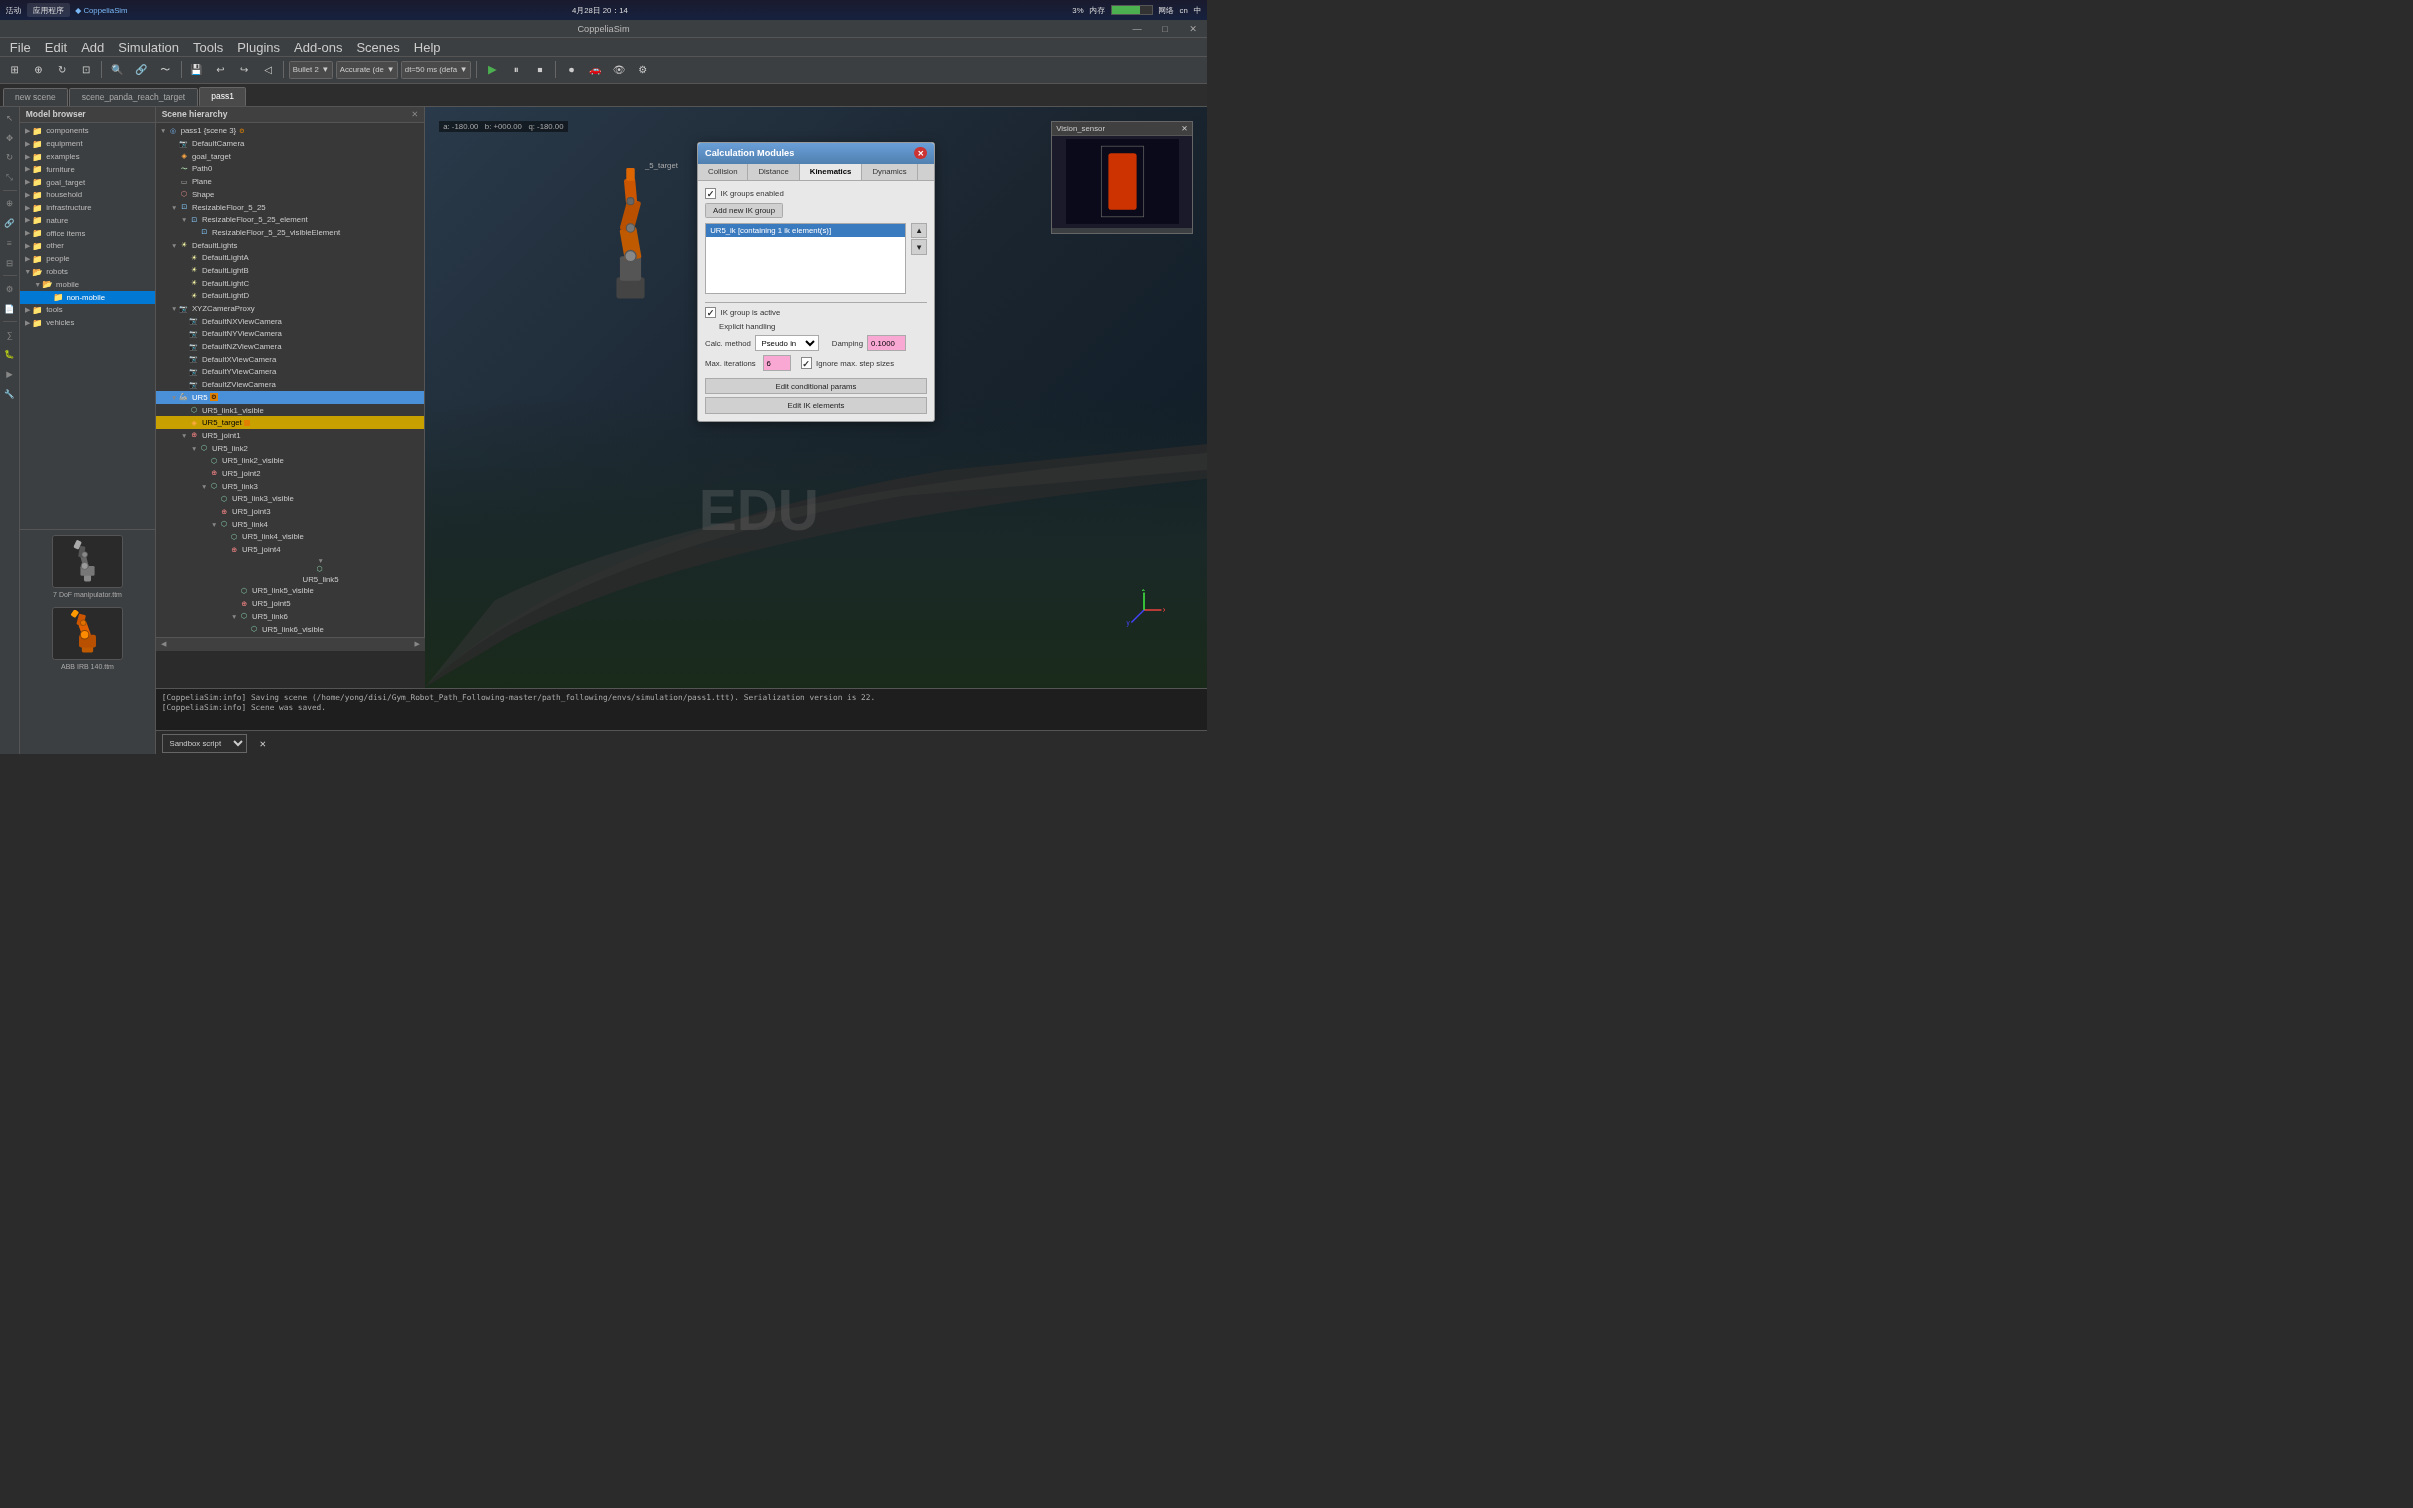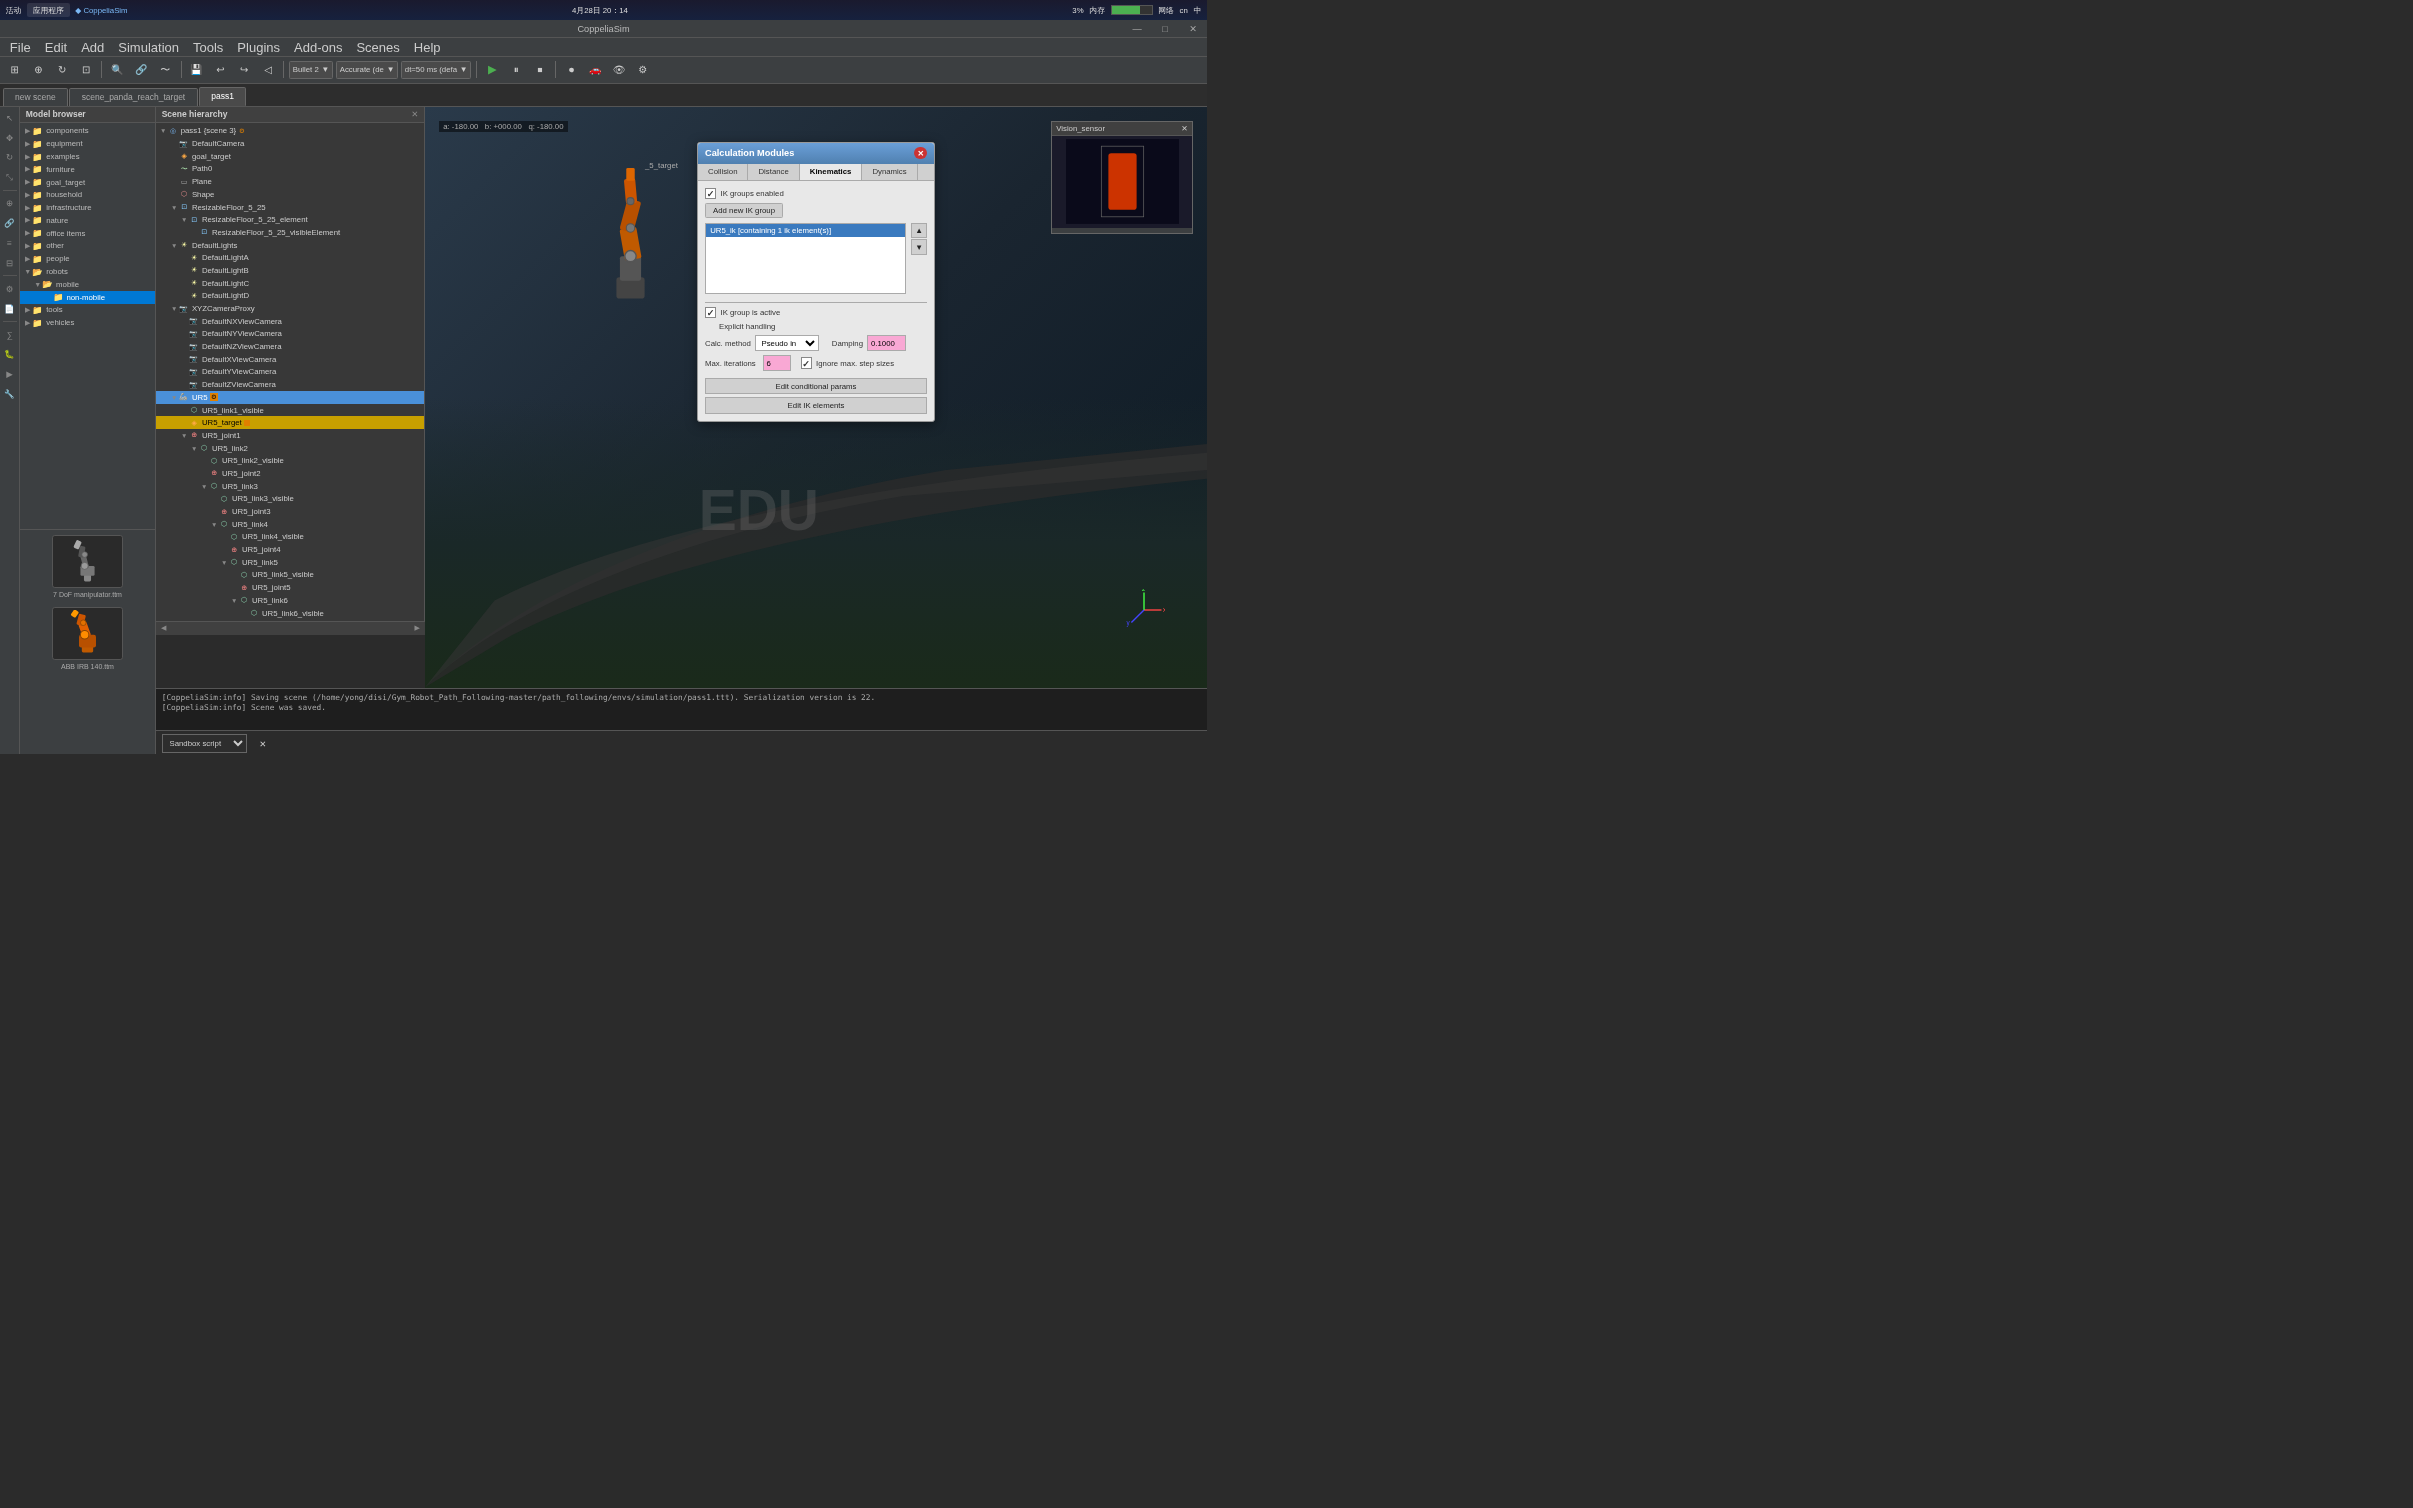--- a/index.html
+++ b/index.html
@@ -529,21 +529,21 @@
             <div class="scene-item" style="padding-left:64px;">
               <span class="arrow"> </span>
               <span class="node-icon" style="color:#88ccaa;">⬡</span>
               <span>UR5_link4_visible</span>
             </div>
             <div class="scene-item" style="padding-left:64px;">
               <span class="arrow"> </span>
               <span class="node-icon" style="color:#ff8888;">⊕</span>
               <span>UR5_joint4</span>
             </div>
-            <div class="scene-item" style="padding-left:64px;">
+            <div class="scene-item" style="padding-left:64px;flex-direction:column;">
               <span class="arrow">▼</span>
               <span class="node-icon" style="color:#88ccaa;">⬡</span>
               <span>UR5_link5</span>
             </div>
             <div class="scene-item" style="padding-left:74px;">
               <span class="arrow"> </span>
               <span class="node-icon" style="color:#88ccaa;">⬡</span>
               <span>UR5_link5_visible</span>
             </div>
             <div class="scene-item" style="padding-left:74px;">

